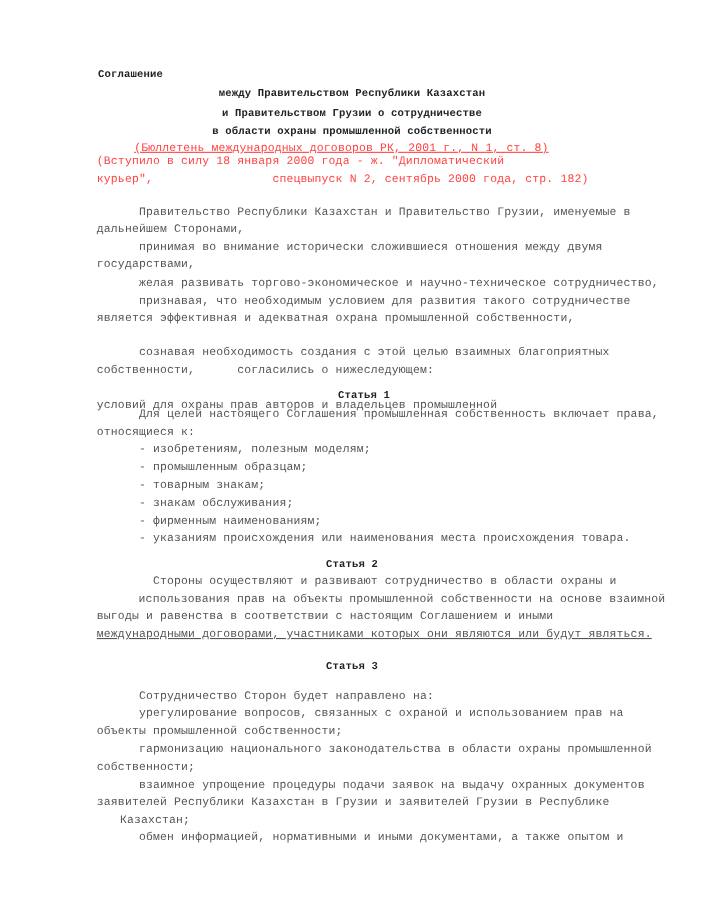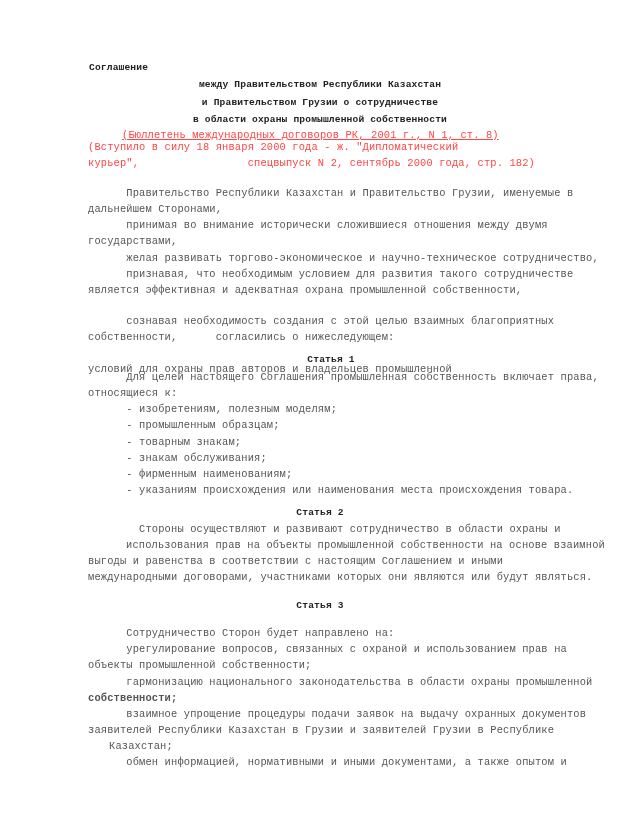--- a/index.html
+++ b/index.html
@@ -80,29 +80,29 @@
     <div class="line" style="left:88px; top:450px;">      - знакам обслуживания;</div>
     <div class="line" style="left:88px; top:466px;">      - фирменным наименованиям;</div>
     <div class="line" style="left:88px; top:482px;">      - указаниям происхождения или наименования места происхождения товара.</div>
   </div>
 
   <div>
     <div class="line bold center" style="top:505px;">Статья 2</div>
     <div class="line" style="left:88px; top:521px;">        Стороны осуществляют и развивают сотрудничество в области охраны и</div>
     <div class="line" style="left:88px; top:537px;margin-left:38px;">использования прав на объекты промышленной собственности на основе взаимной</div>
     <div class="line" style="left:88px; top:553px;">выгоды и равенства в соответствии с настоящим Соглашением и иными</div>
-    <div class="line" style="left:88px; top:569px;">международными договорами, участниками которых они являются или будут являться.</div>
+    <div class="line" style="left:88px; top:569px;text-decoration:underline;">международными договорами, участниками которых они являются или будут являться.</div>
   </div>
 
   <div>
     <div class="line bold center" style="top:598px;">Статья 3</div>
     <div class="line" style="left:88px; top:625px;">      Сотрудничество Сторон будет направлено на:</div>
     <div class="line" style="left:88px; top:641px;">      урегулирование вопросов, связанных с охраной и использованием прав на</div>
     <div class="line" style="left:88px; top:657px;">объекты промышленной собственности;</div>
     <div class="line" style="left:88px; top:674px;">      гармонизацию национального законодательства в области охраны промышленной</div>
-    <div class="line" style="left:88px; top:690px;font-weight:bold;">собственности;</div>
+    <div class="line" style="left:88px; top:690px;">собственности;</div>
     <div class="line" style="left:88px; top:706px;">      взаимное упрощение процедуры подачи заявок на выдачу охранных документов</div>
     <div class="line" style="left:88px; top:722px;">заявителей Республики Казахстан в Грузии и заявителей Грузии в Республике</div>
     <div class="line" style="left:88px; top:738px;padding-left:21px;">Казахстан;</div>
     <div class="line" style="left:88px; top:754px;">      обмен информацией, нормативными и иными документами, а также опытом и</div>
   </div>
 
 </div>
 
 </body></html>

